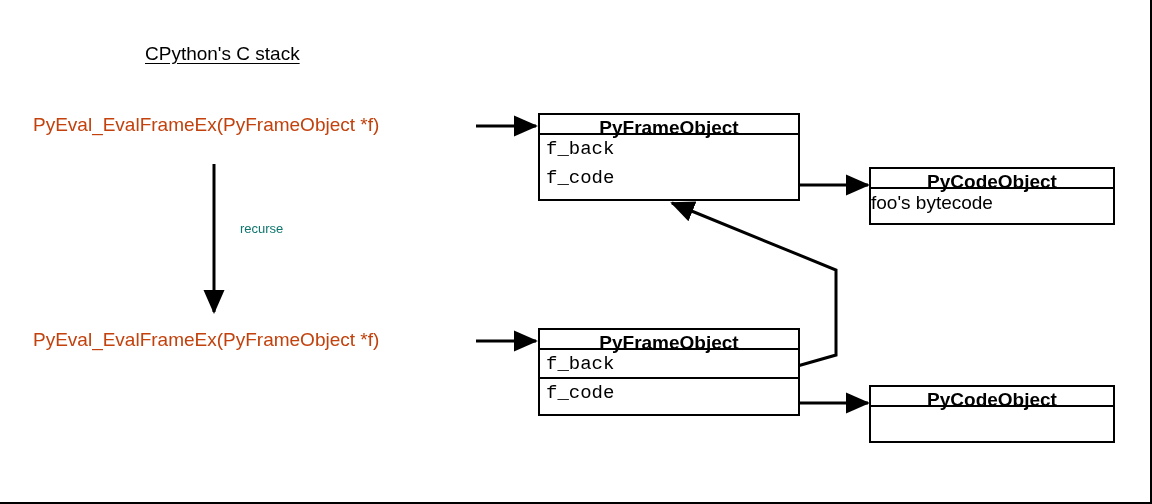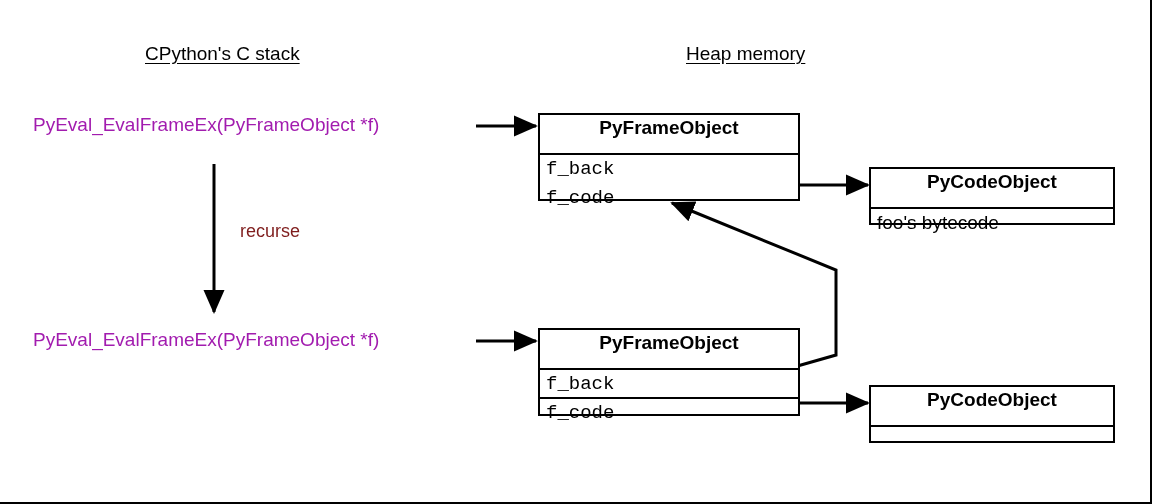--- a/index.html
+++ b/index.html
@@ -34,37 +34,37 @@
     font-size: 19px;
     color: #000000;
     text-decoration: underline;
     text-underline-offset: 3px;
     white-space: nowrap;
     letter-spacing: 0px;
   }
   .stack-frame-label {
     position: absolute;
     font-size: 19px;
-    color: #a21caf;
+    color: #c2410c;
     white-space: nowrap;
   }
   .recurse-label {
     position: absolute;
-    font-size: 18px;
-    color: #7f1d1d;
+    font-size: 13px;
+    color: #0f766e;
     white-space: nowrap;
   }
   .obj-box {
     position: absolute;
     border: 2px solid #000000;
     background: #ffffff;
     box-sizing: border-box;
   }
   .obj-title {
-    height: 40px;
+    height: 20px;
     line-height: 26px;
     border-bottom: 2px solid #000000;
     font-size: 19px;
     font-weight: bold;
     text-align: center;
     color: #000000;
     box-sizing: border-box;
     white-space: nowrap;
   }
   .obj-row {
@@ -78,21 +78,20 @@
     font-family: Liberation Mono, monospace;
   }
   .obj-row.divided {
     border-bottom: 2px solid #000000;
   }
   .code-row {
     height: 29px;
     line-height: 27px;
     font-size: 19px;
     color: #000000;
-    padding-left: 6px;
     box-sizing: border-box;
     white-space: nowrap;
   }
 </style>
 </head>
 <body>
 
 <div id="canvas">
 
   <svg id="wires" viewBox="0 0 1152 504">
@@ -110,21 +109,20 @@
 
     <line x1="640" y1="185" x2="868" y2="185" stroke="#000000" stroke-width="3" marker-end="url(#arrow)"></line>
 
     <line x1="640" y1="403" x2="868" y2="403" stroke="#000000" stroke-width="3" marker-end="url(#arrow)"></line>
 
     <polyline points="640,371 780,371 836,355 836,270 672,203" fill="none" stroke="#000000" stroke-width="3" marker-end="url(#arrow)"></polyline>
   </svg>
 
   <div class="col-title" style="left:145px; top:43px;text-align:center;">CPython's C stack</div>
 
-  <div class="col-title" style="left:686px; top:43px;">Heap memory</div>
 
   <div class="stack-frame-label" style="left:33px; top:114px;">PyEval_EvalFrameEx(PyFrameObject *f)</div>
 
   <div class="stack-frame-label" style="left:33px; top:329px;">PyEval_EvalFrameEx(PyFrameObject *f)</div>
 
   <div class="recurse-label" style="left:240px; top:221px;">recurse</div>
 
   <div class="obj-box" style="left:538px; top:113px; width:262px; height:88px;">
     <div class="obj-title">PyFrameObject</div>
     <div class="obj-row">f_back</div>

